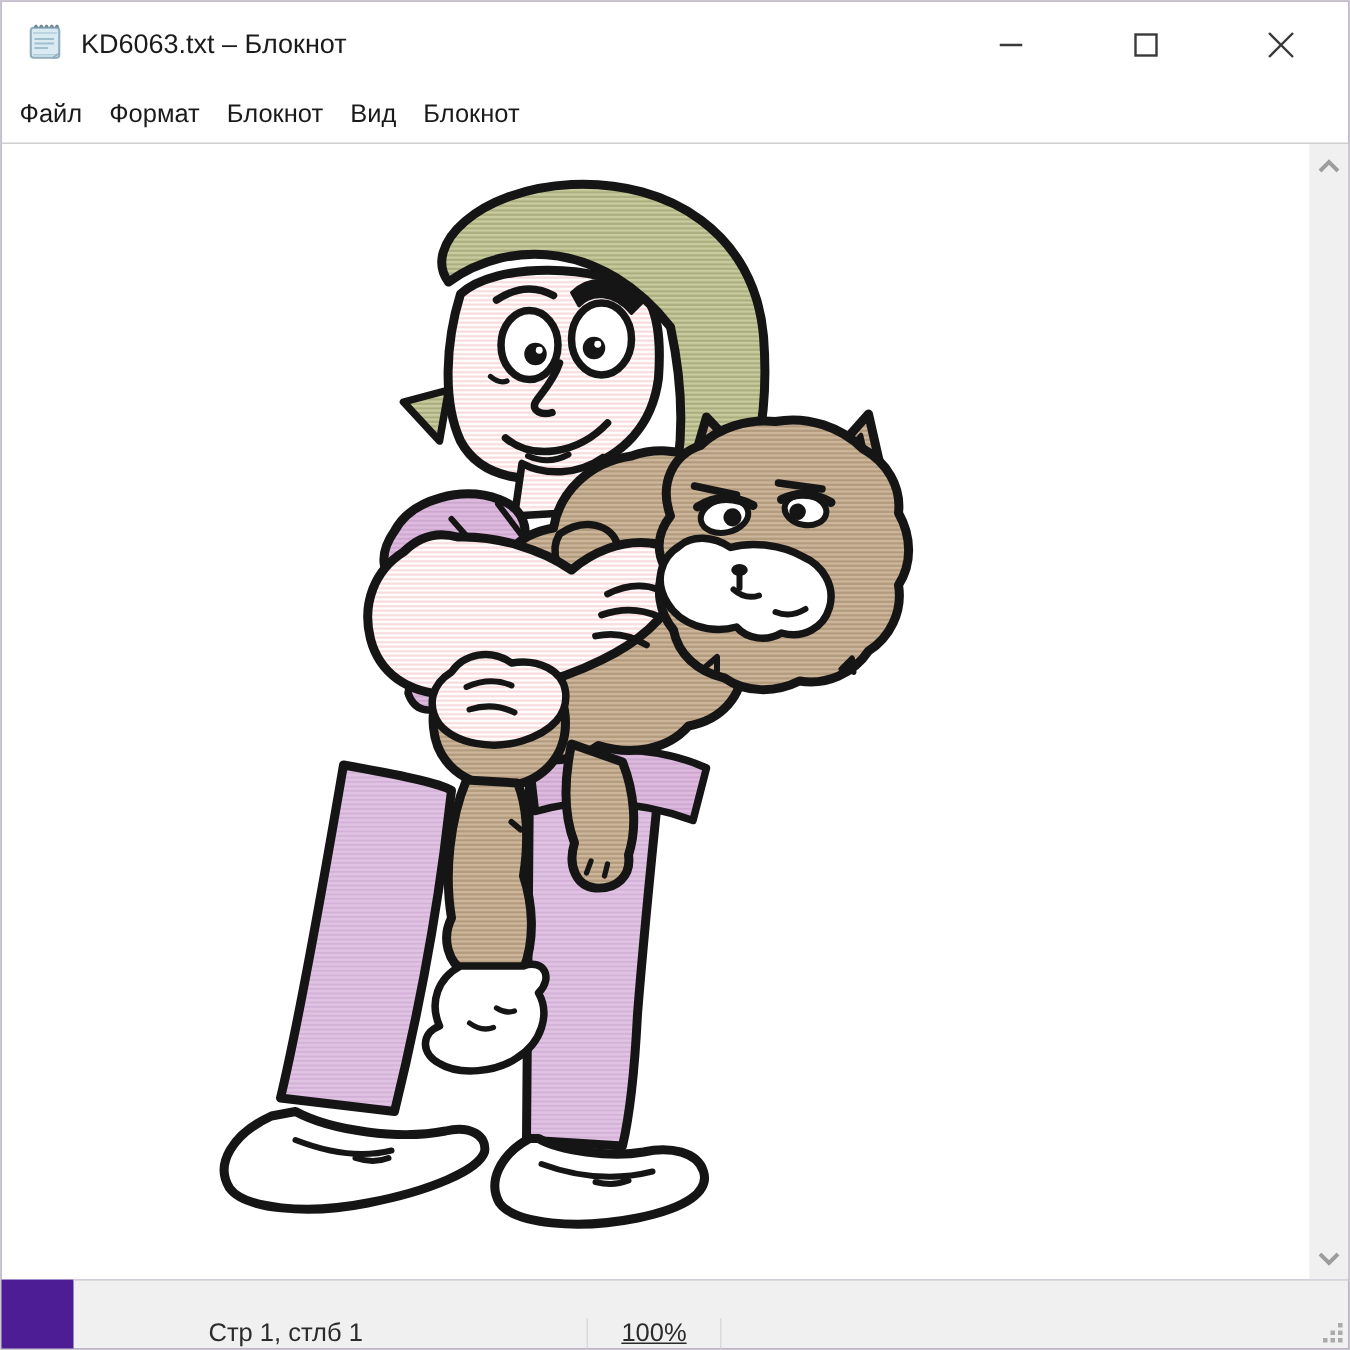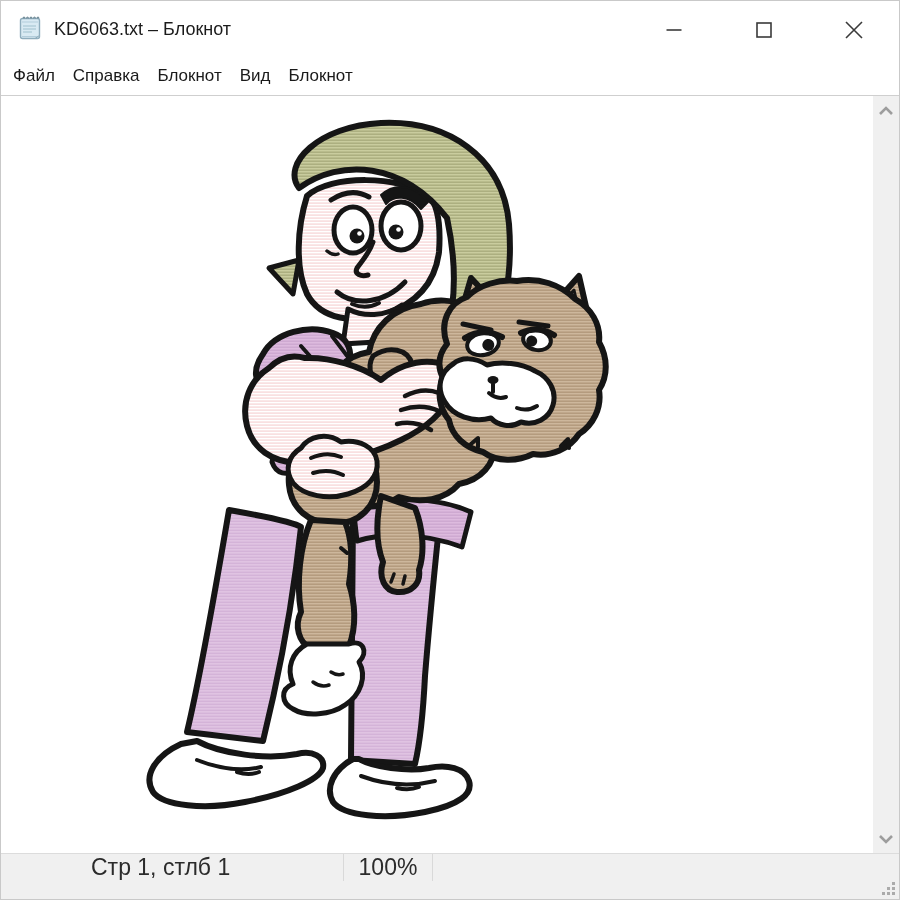--- a/index.html
+++ b/index.html
@@ -20,25 +20,25 @@
   .menu-item{font-size:17px;color:#1a1a1a;padding:0 9px;line-height:36px;}
   
   .content{position:relative;flex:1;background:#fff;overflow:hidden;}
   .illustration{position:absolute;left:0;top:0;}
   .scrollbar{position:absolute;top:0;right:0;bottom:0;width:26px;background:#f0f0f0;
     display:flex;flex-direction:column;justify-content:space-between;align-items:center;
     padding:6px 0;box-sizing:border-box;}
   .scroll-arrow{width:26px;height:16px;display:flex;align-items:center;justify-content:center;background:transparent;border:none;padding:0;}
   
   .statusbar{height:45px;flex:0 0 45px;background:#f0f0f0;border-top:1px solid #dcdcdc;
-    display:flex;align-items:flex-start;font-size:23px;color:#2b2b2b;position:relative;}
+    display:flex;align-items:flex-end;font-size:17px;color:#2b2b2b;position:relative;margin-left:48px;}
   .status-cell{display:flex;align-items:center;border-right:1px solid #d9d9d9;box-sizing:border-box;white-space:nowrap;}
   .cell-0{width:70px;}
   .cell-1{width:273px;padding-left:20px;}
-  .cell-2{width:89px;justify-content:center;}
+  .cell-2{width:89px;justify-content:center;text-decoration:underline;}
   .cell-3{width:236px;padding-left:18px;}
   .cell-4{flex:1;padding-left:15px;border-right:none;}
   .resize-grip{position:absolute;right:3px;bottom:3px;}
   
   .art-g{stroke:var(--outline,#151515);stroke-linejoin:round;stroke-linecap:round;}
   .pSkinA{fill:var(--skin_light,#fff)} .pSkinB{fill:var(--skin_pink,#f8d9da)}
   .pHairA{fill:var(--hair_light,#c9cc9e)} .pHairB{fill:var(--hair_dark,#a9ac7d)}
   .pFurA{fill:var(--fur_light,#cdb79c)} .pFurB{fill:var(--fur_dark,#b1987b)}
   .pShirtA{fill:var(--shirt_light,#ddbade)} .pShirtB{fill:var(--shirt_dark,#cba5ce)}
   .pPantsA{fill:var(--pants_light,#e0c3e2)} .pPantsB{fill:var(--pants_dark,#d2afd6)}
@@ -75,21 +75,21 @@
       <button class="win-btn">
         <svg width="20" height="20" viewBox="0 0 20 20">
             <path d="M2 2 L18 18 M18 2 L2 18" stroke="#3a3a3a" stroke-width="1.6" fill="none"></path>
           </svg>
       </button>
     </div>
   </div>
 
   <div class="menubar">
     <span class="menu-item">Файл</span>
-    <span class="menu-item">Справка</span>
+    <span class="menu-item">Формат</span>
     <span class="menu-item">Блокнот</span>
     <span class="menu-item">Вид</span>
     <span class="menu-item">Блокнот</span>
   </div>
 
   <div class="content">
 
     <svg class="illustration" width="874" height="760" viewBox="0 0 874 760">
       <defs>
         <pattern id="skinP" width="8" height="3" patternUnits="userSpaceOnUse">

